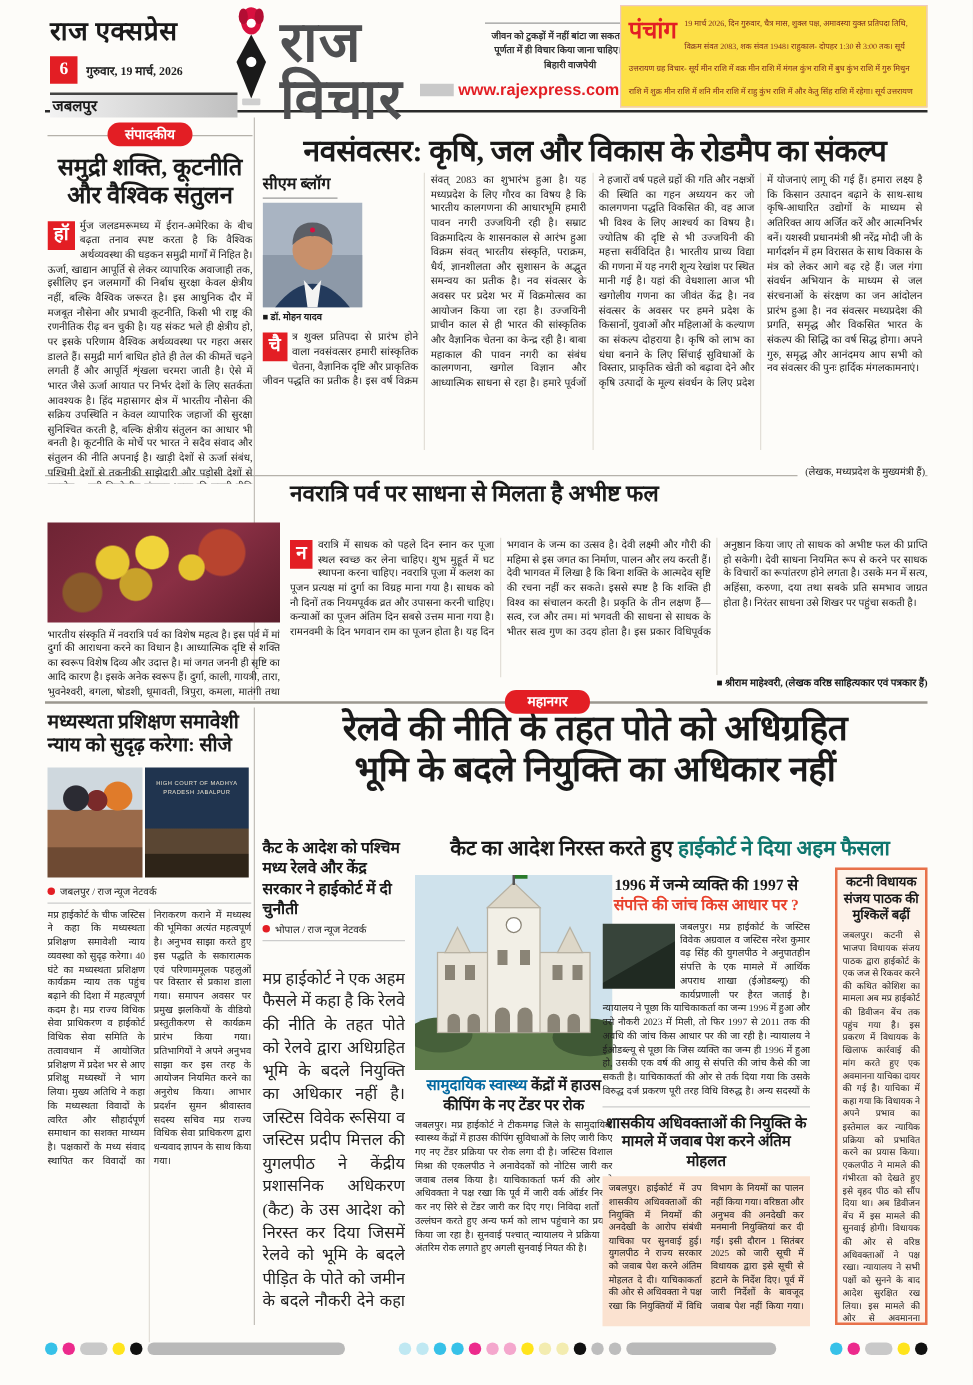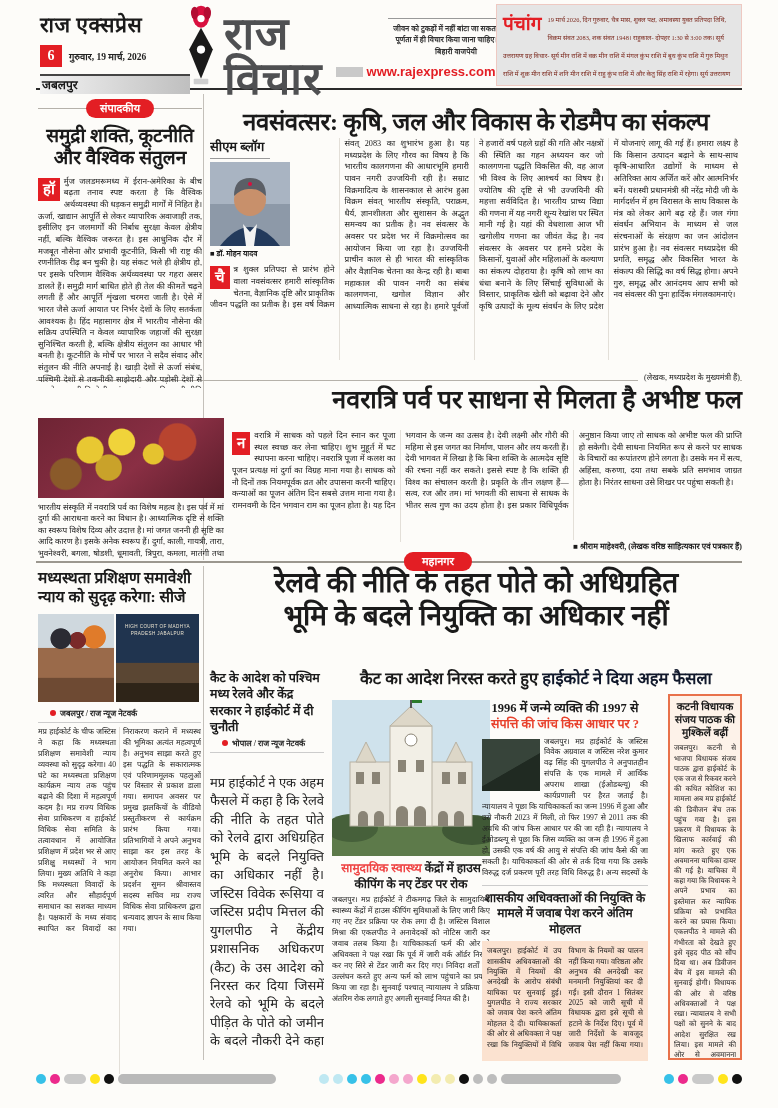--- a/index.html
+++ b/index.html
@@ -13,21 +13,21 @@
   .pg-row { display:flex; align-items:center; gap:7px; margin-top:7px; }
   .pg-num { width:22px; height:22px; background:#e31e24; color:#fff; font-weight:bold; font-size:14px; display:flex; align-items:center; justify-content:center; }
   .date-line { font-size:9.5px; font-weight:bold; color:#222; }
   .city-bar { margin-top:7px; border-top:2px solid #444; background:linear-gradient(to right,#f2f2f2,#bfbfbf); font-size:12px; font-weight:bold; padding:0 4px 1px 2px; width:150px; }
   .pen-logo { position:absolute; left:146px; top:0; width:38px; height:82px; }
   .mast-title { position:absolute; left:188px; top:8px; width:160px; font-size:45px; font-weight:bold; color:#4f5052; line-height:1.0; letter-spacing:1px; }
   .quote-box { position:absolute; left:352px; top:14px; width:136px; text-align:center; font-size:7.6px; font-weight:bold; color:#333; line-height:1.5; border-top:1px solid #999; padding-top:4px; }
   .site-row { position:absolute; left:300px; top:60px; width:190px; display:flex; align-items:center; gap:4px; }
   .site-bar { height:10px; background:#c9c9c9; flex:1; }
   .website { color:#e31e24; font-weight:bold; font-size:13px; font-family:"Liberation Sans",sans-serif; text-decoration:none; }
-  .panchang { position:absolute; right:0; top:0; width:246px; height:82px; background:#e5e5e5; border:1px solid #eec9c2; padding:3px 6px; overflow:hidden; }
+  .panchang { position:absolute; right:0; top:0; width:246px; height:82px; background:#fde047; border:1px solid #eec9c2; padding:3px 6px; overflow:hidden; }
   .panchang-label { float:left; color:#e31e24; font-size:19px; font-weight:bold; margin:2px 6px 0 0; }
   .panchang-text { font-size:6.4px; line-height:1.55; color:#7c2a1f; text-align:justify; }
 
   
   .vline-1 { position:absolute; left:203px; top:94px; height:466px; border-left:1px solid #c4c0ba; }
   .vline-2 { position:absolute; left:203px; top:566px; height:494px; border-left:1px solid #c4c0ba; }
   .hrule-1 { position:absolute; left:36px; width:706px; top:380px; border-top:1px solid #b5b1aa; }
   .hrule-2 { position:absolute; left:36px; width:706px; top:561px; border-top:2px solid #9b978f; }
 
   
@@ -54,54 +54,54 @@
   .navratri { position:absolute; left:38px; top:386px; width:704px; height:172px; }
   .nv-photo { position:absolute; left:0; top:32px; width:186px; height:80px;
      background:radial-gradient(circle at 28% 40%, #e8c832 0 9%, transparent 10%),
                 radial-gradient(circle at 45% 30%, #f0d33a 0 11%, transparent 12%),
                 radial-gradient(circle at 62% 45%, #e5c32f 0 8%, transparent 9%),
                 radial-gradient(circle at 38% 62%, #c9a22a 0 10%, transparent 11%),
                 radial-gradient(circle at 75% 30%, #b8442f 0 12%, transparent 13%),
                 radial-gradient(circle at 15% 70%, #8a5a2a 0 9%, transparent 10%),
                 linear-gradient(140deg,#6e2434,#8a2f44 55%,#5a1d2a); }
   .nv-left-text { position:absolute; left:0; top:116px; width:186px; height:56px; font-size:8.2px; line-height:1.4; text-align:justify; overflow:hidden; }
-  .nv-head { position:absolute; left:194px; top:0; width:510px; text-align:right; font-size:25px; font-weight:bold; line-height:1.1; }
+  .nv-head { position:absolute; left:194px; top:0; width:510px; text-align:left; font-size:18px; font-weight:bold; line-height:1.1; }
   .nv-body { position:absolute; left:194px; top:44px; width:510px; height:112px; column-count:3; column-gap:10px; column-rule:1px solid #e3dfd8; font-size:8.2px; line-height:1.42; text-align:justify; overflow:hidden; }
   .nv-author { position:absolute; right:0; bottom:7px; font-size:8px; font-weight:bold; background:#fdfcf9; padding-left:6px; }
 
   
   .mahanagar { position:absolute; left:438px; top:552px; transform:translateX(-50%); background:#e31e24; color:#fff; font-weight:bold; font-size:11px; padding:1px 18px 3px; border-radius:9px; z-index:3; }
 
   
   .cjstory { position:absolute; left:38px; top:568px; width:163px; height:492px; }
   .cj-head { font-size:15.5px; font-weight:bold; line-height:1.25; }
   .cj-photos { display:flex; gap:2px; margin:7px 0 5px; }
   .cj-photo-a { width:76px; height:88px;
      background:radial-gradient(circle at 30% 28%, #2b2b33 0 12%, transparent 13%),
                 radial-gradient(circle at 52% 30%, #7a2a2a 0 11%, transparent 12%),
                 radial-gradient(circle at 74% 26%, #e07b2a 0 13%, transparent 14%),
                 linear-gradient(180deg,#cfd8de 0 38%,#9a6a4a 39% 72%,#6e4a33 73%); }
   .cj-photo-b { position:relative; width:83px; height:88px; background:linear-gradient(180deg,#20344f 0 55%,#5a4633 56% 78%,#2e2418 79%); }
   .cj-photo-b .court-txt { position:absolute; left:4px; top:10px; right:4px; color:#e9e2cf; font-size:4.6px; font-family:"Liberation Sans",sans-serif; text-align:center; line-height:1.5; letter-spacing:0.4px; }
-  .byline { font-size:8px; font-weight:bold; color:#222; margin:2px 12px 4px; }
+  .byline { font-size:8px; font-weight:normal; color:#222; margin:2px 0 4px; }
   .byline .dot { display:inline-block; width:6px; height:6px; border-radius:50%; background:#e31e24; margin-right:4px; }
   .cj-body { column-count:2; column-gap:7px; column-rule:1px solid #e3dfd8; font-size:7.7px; height:352px; border-top:1px solid #ccc; padding-top:4px; }
 
   
   .railway { position:absolute; left:210px; top:566px; width:532px; height:494px; }
   .rw-head { text-align:center; font-weight:bold; font-size:28px; line-height:1.18; letter-spacing:-0.3px; font-family:"Liberation Sans","DejaVu Sans",sans-serif; }
   .rw-sub { position:absolute; left:120px; top:100px; width:412px; text-align:center; font-size:16.5px; font-weight:bold; }
-  .rw-sub .red { color:#0f172a;text-align:center; }
+  .rw-sub .red { color:#0f766e;text-align:center; }
   .colA { position:absolute; left:0; top:104px; width:114px; }
   .colA-head { font-size:12.5px; font-weight:bold; line-height:1.3; }
   .colA-body { font-size:13px; height:296px; border-top:1px solid #ccc; padding-top:21px; }
   .colB { position:absolute; left:122px; top:134px; width:158px; }
   .hc-photo { width:158px; height:156px; display:block; }
   .colB-head { font-size:12px; font-weight:bold; text-align:center; line-height:1.3; margin:5px 0 3px; }
-  .colB-head .teal { color:#ef4444; }
+  .colB-head .teal { color:#0369a1; }
   .colB-body { font-size:7.7px; height:156px; }
   .colC { position:absolute; left:272px; top:134px; width:166px; }
   .colC-h1 { text-align:center; font-size:12.5px; font-weight:bold; line-height:1.3; }
   .colC-h1 .red { color:#e8412c; }
   .colC-body { font-size:7.7px; height:142px; margin-top:4px; }
   .prop-photo { float:left; width:58px; height:52px; margin:2px 4px 2px 0; background:linear-gradient(150deg,#37443a 0 55%,#202a22 56%); }
   .colC-h2 { text-align:center; font-size:12px; font-weight:bold; line-height:1.3; margin:6px 0 4px; border-top:1px solid #ccc; padding-top:5px; }
   .peach-box { background:#fbe2d0; padding:5px; column-count:2; column-gap:7px; font-size:7.4px; line-height:1.4; text-align:justify; height:120px; overflow:hidden; }
   .colD { position:absolute; left:458px; top:128px; width:74px; height:366px; border:2px solid #e8714a; background:#fdf2e9; padding:4px 4px; overflow:hidden; }
   .colD-head { text-align:center; font-size:10.5px; font-weight:bold; line-height:1.25; margin-bottom:4px; }

